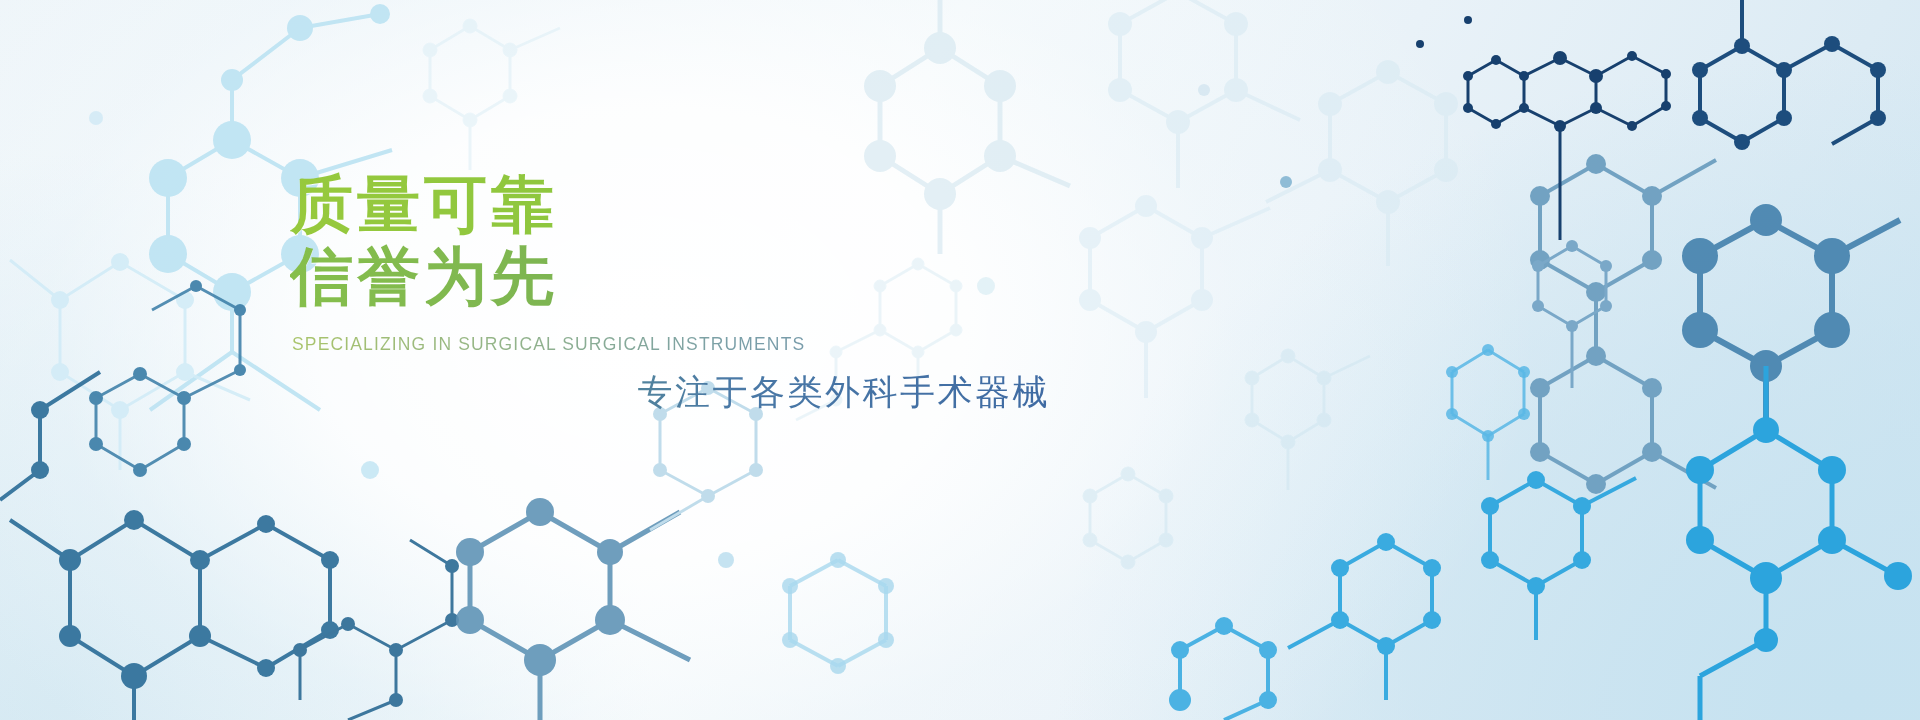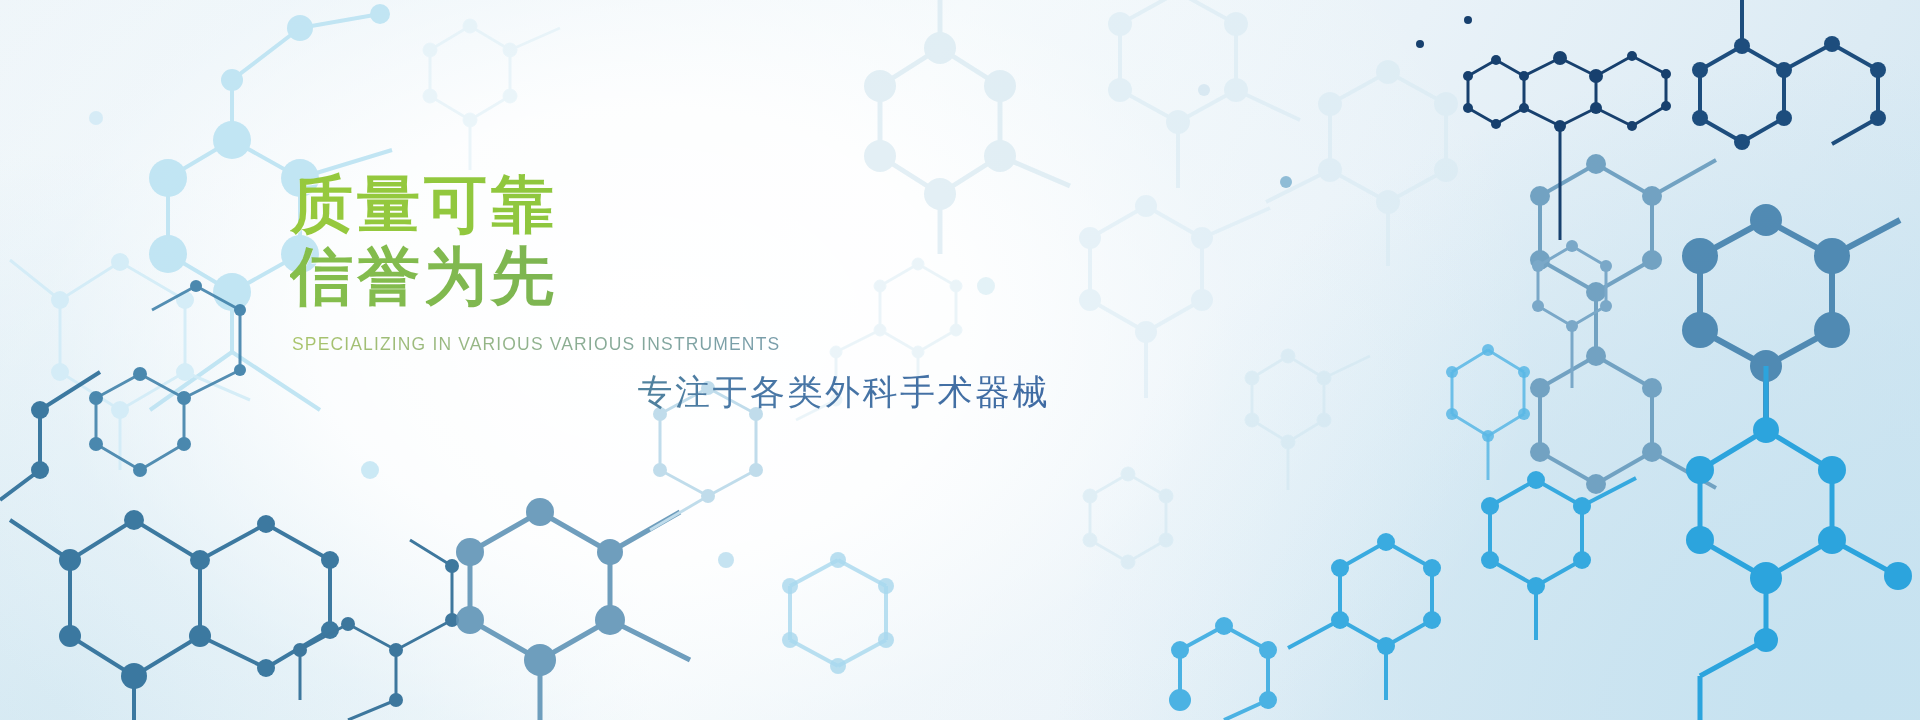--- a/index.html
+++ b/index.html
@@ -500,17 +500,17 @@
       <circle cx="986" cy="286" r="9" fill="#d9ecf4" opacity="0.7"></circle>
       <circle cx="726" cy="560" r="8" fill="#b7dcee" opacity="0.8"></circle>
       <circle cx="370" cy="470" r="9" fill="#bfe4f3" opacity="0.8"></circle>
       <circle cx="96" cy="118" r="7" fill="#cfe9f5" opacity="0.8"></circle>
     </g>
   </svg>
 
   <div class="copy">
     <h1 class="hl hl-1">质量可靠</h1>
     <h1 class="hl hl-2">信誉为先</h1>
-    <div class="en">SPECIALIZING IN VARIOUS VARIOUS INSTRUMENTS</div>
+    <div class="en">SPECIALIZING IN SURGICAL SURGICAL INSTRUMENTS</div>
     <div class="cn-sub">专注于各类外科手术器械</div>
   </div>
 
 </div>
 
 </body></html>

